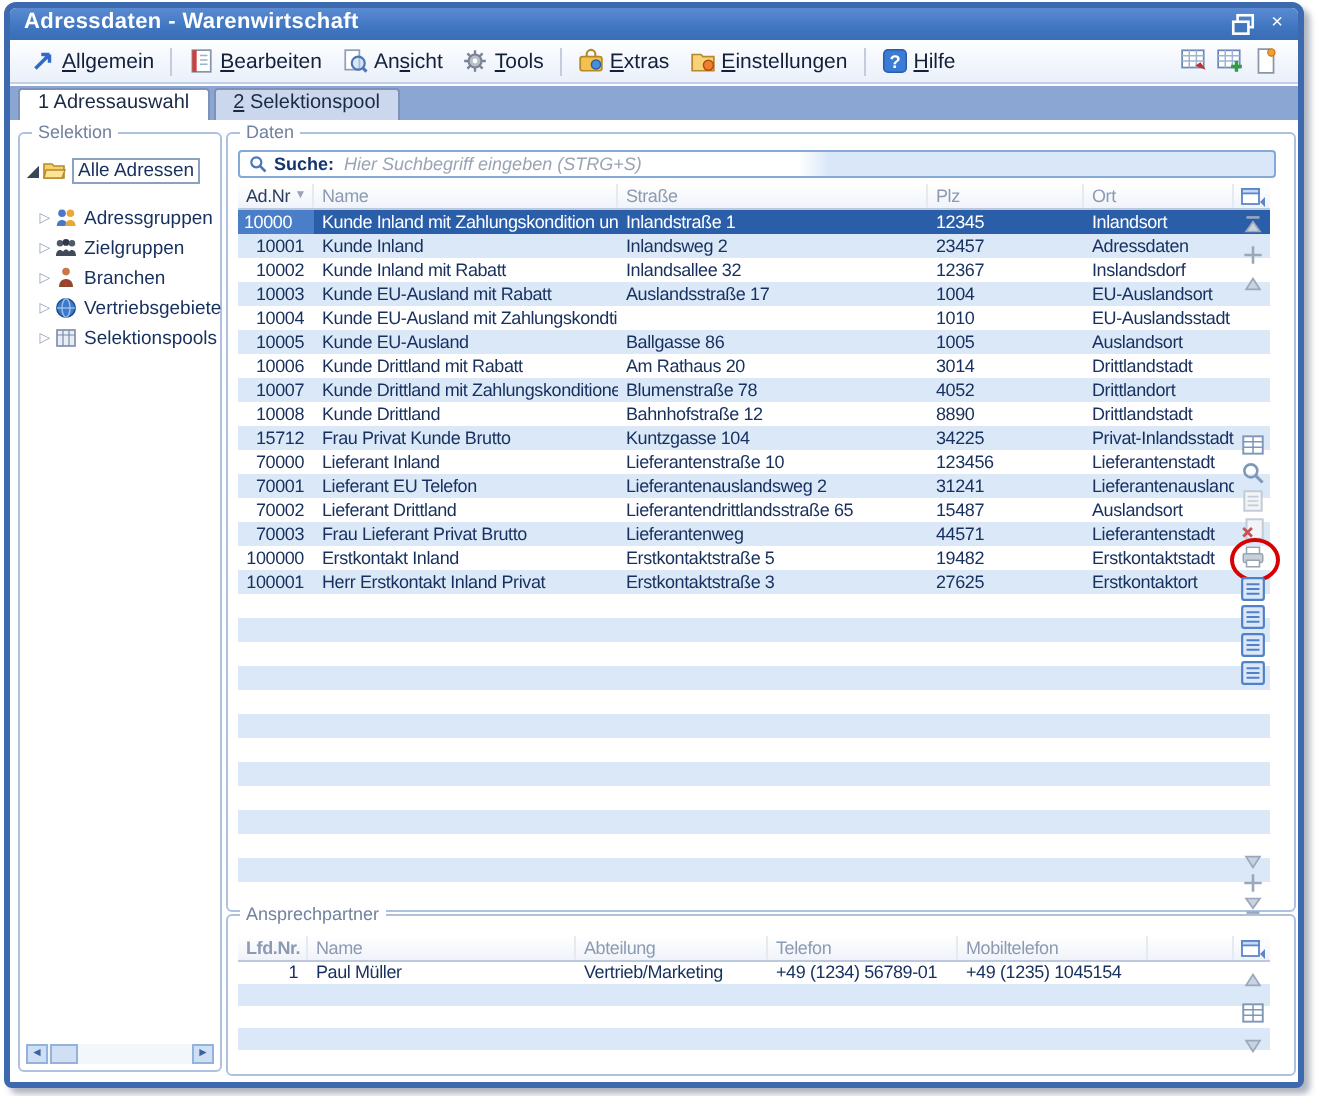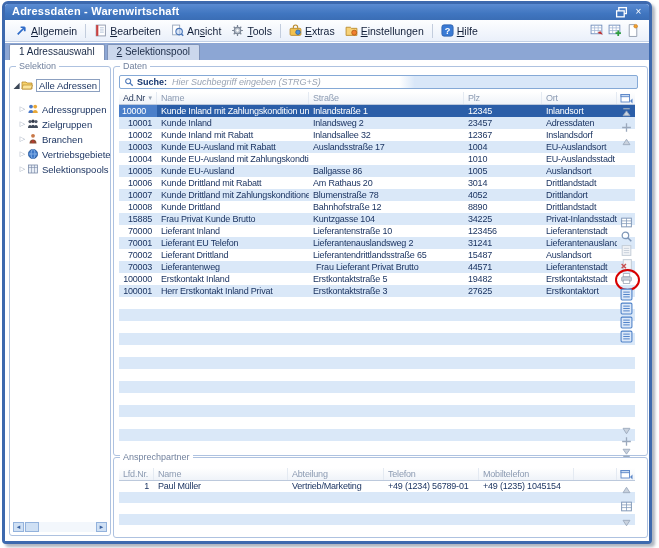--- a/index.html
+++ b/index.html
@@ -349,21 +349,21 @@
               <div class="gc" style="width: 75px;">Drittlandort</div>
             </div>
             <div class="gr">
               <div class="gc num" style="width: 38px;">10008</div>
               <div class="gc" style="width: 152px;">Kunde Drittland</div>
               <div class="gc" style="width: 155px;">Bahnhofstraße 12</div>
               <div class="gc" style="width: 78px;">8890</div>
               <div class="gc" style="width: 75px;">Drittlandstadt</div>
             </div>
             <div class="gr stripe">
-              <div class="gc num" style="width: 38px;">15885</div>
+              <div class="gc num" style="width: 38px;">15712</div>
               <div class="gc" style="width: 152px;">Frau Privat Kunde Brutto</div>
               <div class="gc" style="width: 155px;">Kuntzgasse 104</div>
               <div class="gc" style="width: 78px;">34225</div>
               <div class="gc" style="width: 75px;">Privat-Inlandsstadt</div>
             </div>
             <div class="gr">
               <div class="gc num" style="width: 38px;">70000</div>
               <div class="gc" style="width: 152px;">Lieferant Inland</div>
               <div class="gc" style="width: 155px;">Lieferantenstraße 10</div>
               <div class="gc" style="width: 78px;">123456</div>
@@ -378,22 +378,22 @@
             </div>
             <div class="gr">
               <div class="gc num" style="width: 38px;">70002</div>
               <div class="gc" style="width: 152px;">Lieferant Drittland</div>
               <div class="gc" style="width: 155px;">Lieferantendrittlandsstraße 65</div>
               <div class="gc" style="width: 78px;">15487</div>
               <div class="gc" style="width: 75px;">Auslandsort</div>
             </div>
             <div class="gr stripe">
               <div class="gc num" style="width: 38px;">70003</div>
+              <div class="gc" style="width: 152px;">Frau Lieferant Privat Brutto</div>
               <div class="gc" style="width: 155px;">Lieferantenweg</div>
-              <div class="gc" style="width: 152px;">Frau Lieferant Privat Brutto</div>
               <div class="gc" style="width: 78px;">44571</div>
               <div class="gc" style="width: 75px;">Lieferantenstadt</div>
             </div>
             <div class="gr">
               <div class="gc num" style="width: 38px;">100000</div>
               <div class="gc" style="width: 152px;">Erstkontakt Inland</div>
               <div class="gc" style="width: 155px;">Erstkontaktstraße 5</div>
               <div class="gc" style="width: 78px;">19482</div>
               <div class="gc" style="width: 75px;">Erstkontaktstadt</div>
             </div>
@@ -561,21 +561,21 @@
                 <path d="M6 7.5 L2.8 3 h6.4 Z" fill="#C9D2DE" stroke="#9AA8BC" stroke-width=".8"></path>
               </svg></span>
           </div>
         </div>
     </div>
 
     <div class="groupbox" id="gb-ap">
       <span class="gb-label">Ansprechpartner</span>
       <div class="grid" id="apgrid">
           <div class="ghead">
-            <div class="gh" style="width: 35px;"><span>Lfd.Nr.</span></div>
+            <div class="gh" style="width: 35px; font-weight: bold;"><span>Lfd.Nr.</span></div>
             <div class="gh" style="width: 134px;"><span>Name</span></div>
             <div class="gh" style="width: 96px;"><span>Abteilung</span></div>
             <div class="gh" style="width: 95px;"><span>Telefon</span></div>
             <div class="gh" style="width: 95px;"><span>Mobiltelefon</span></div>
             <div class="gh" style="width: 43px;"><span></span></div>
           </div>
           <div>
             <div class="gr ap">
               <div class="gc num" style="width: 35px;">1</div>
               <div class="gc" style="width: 134px;">Paul Müller</div>

